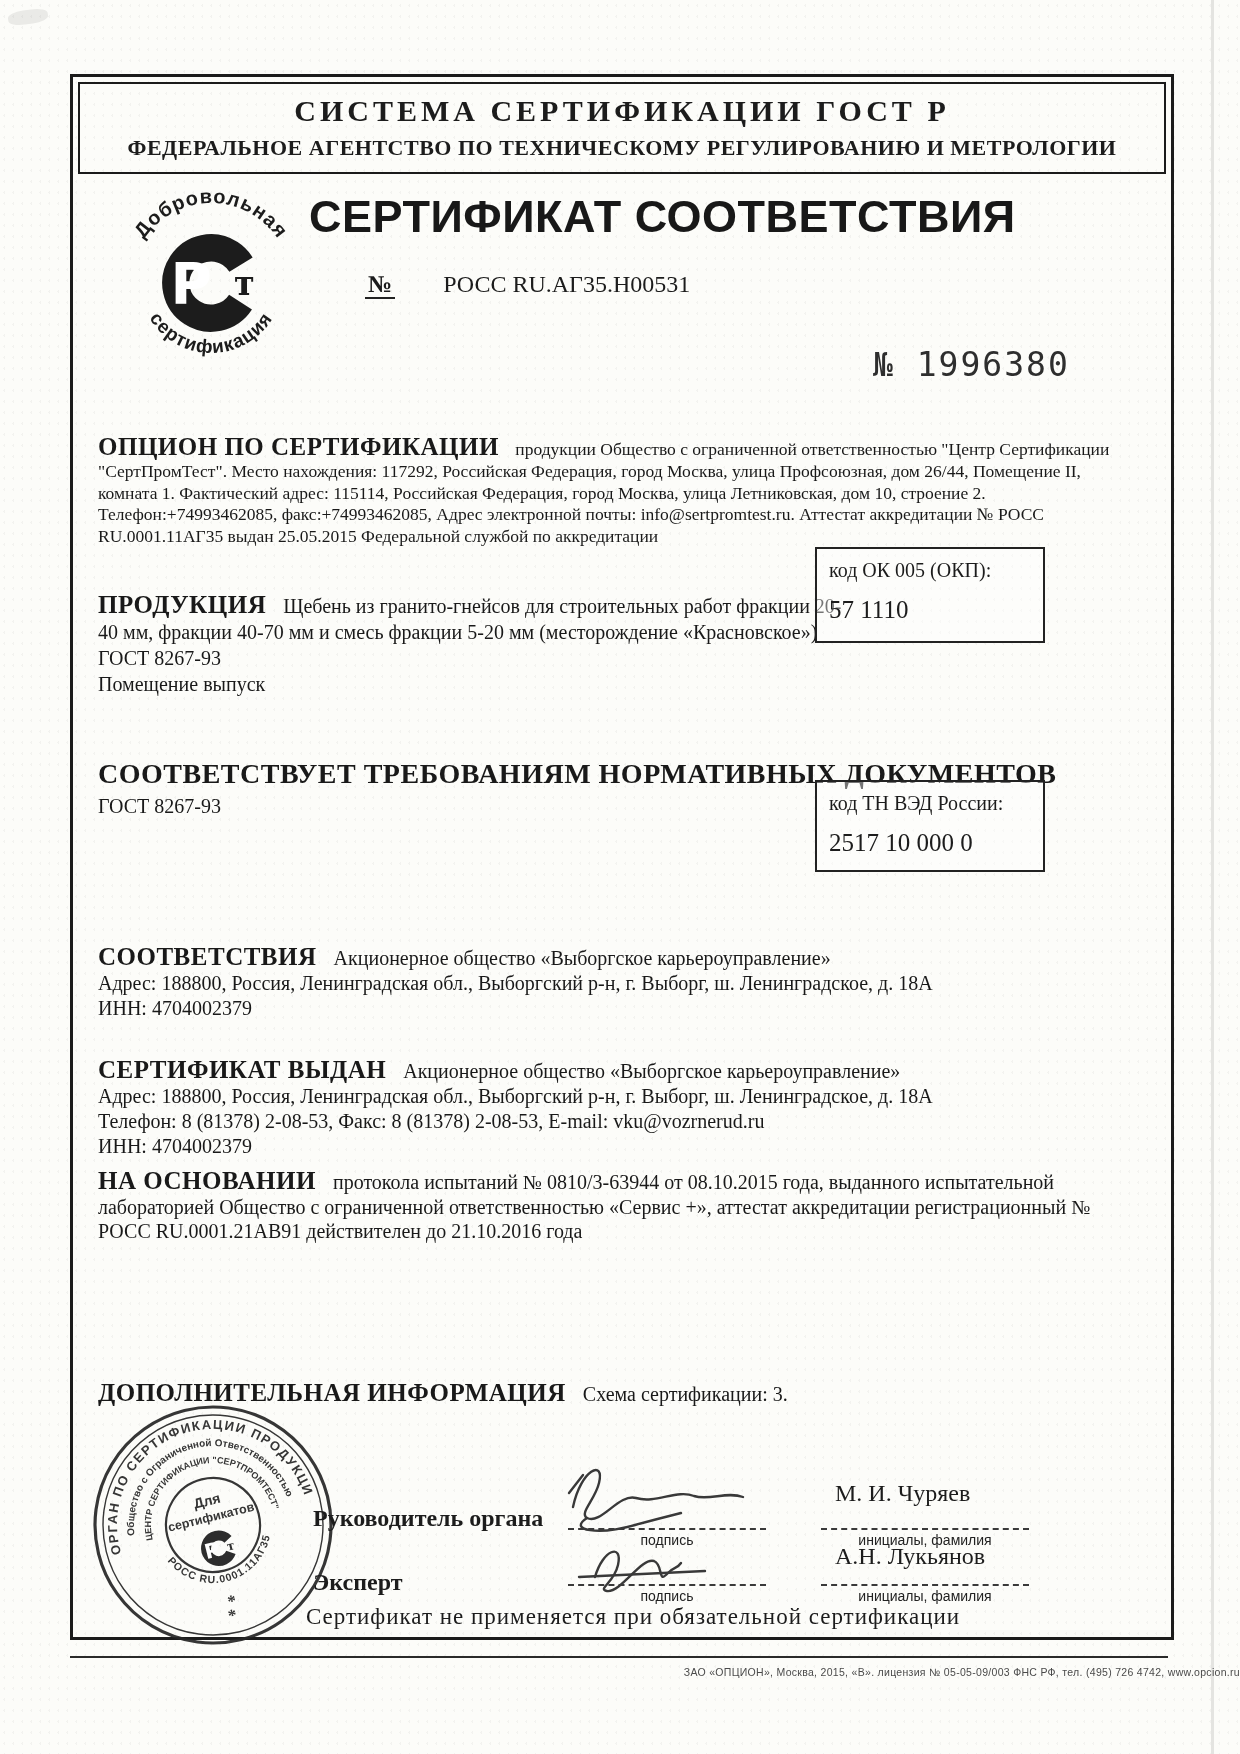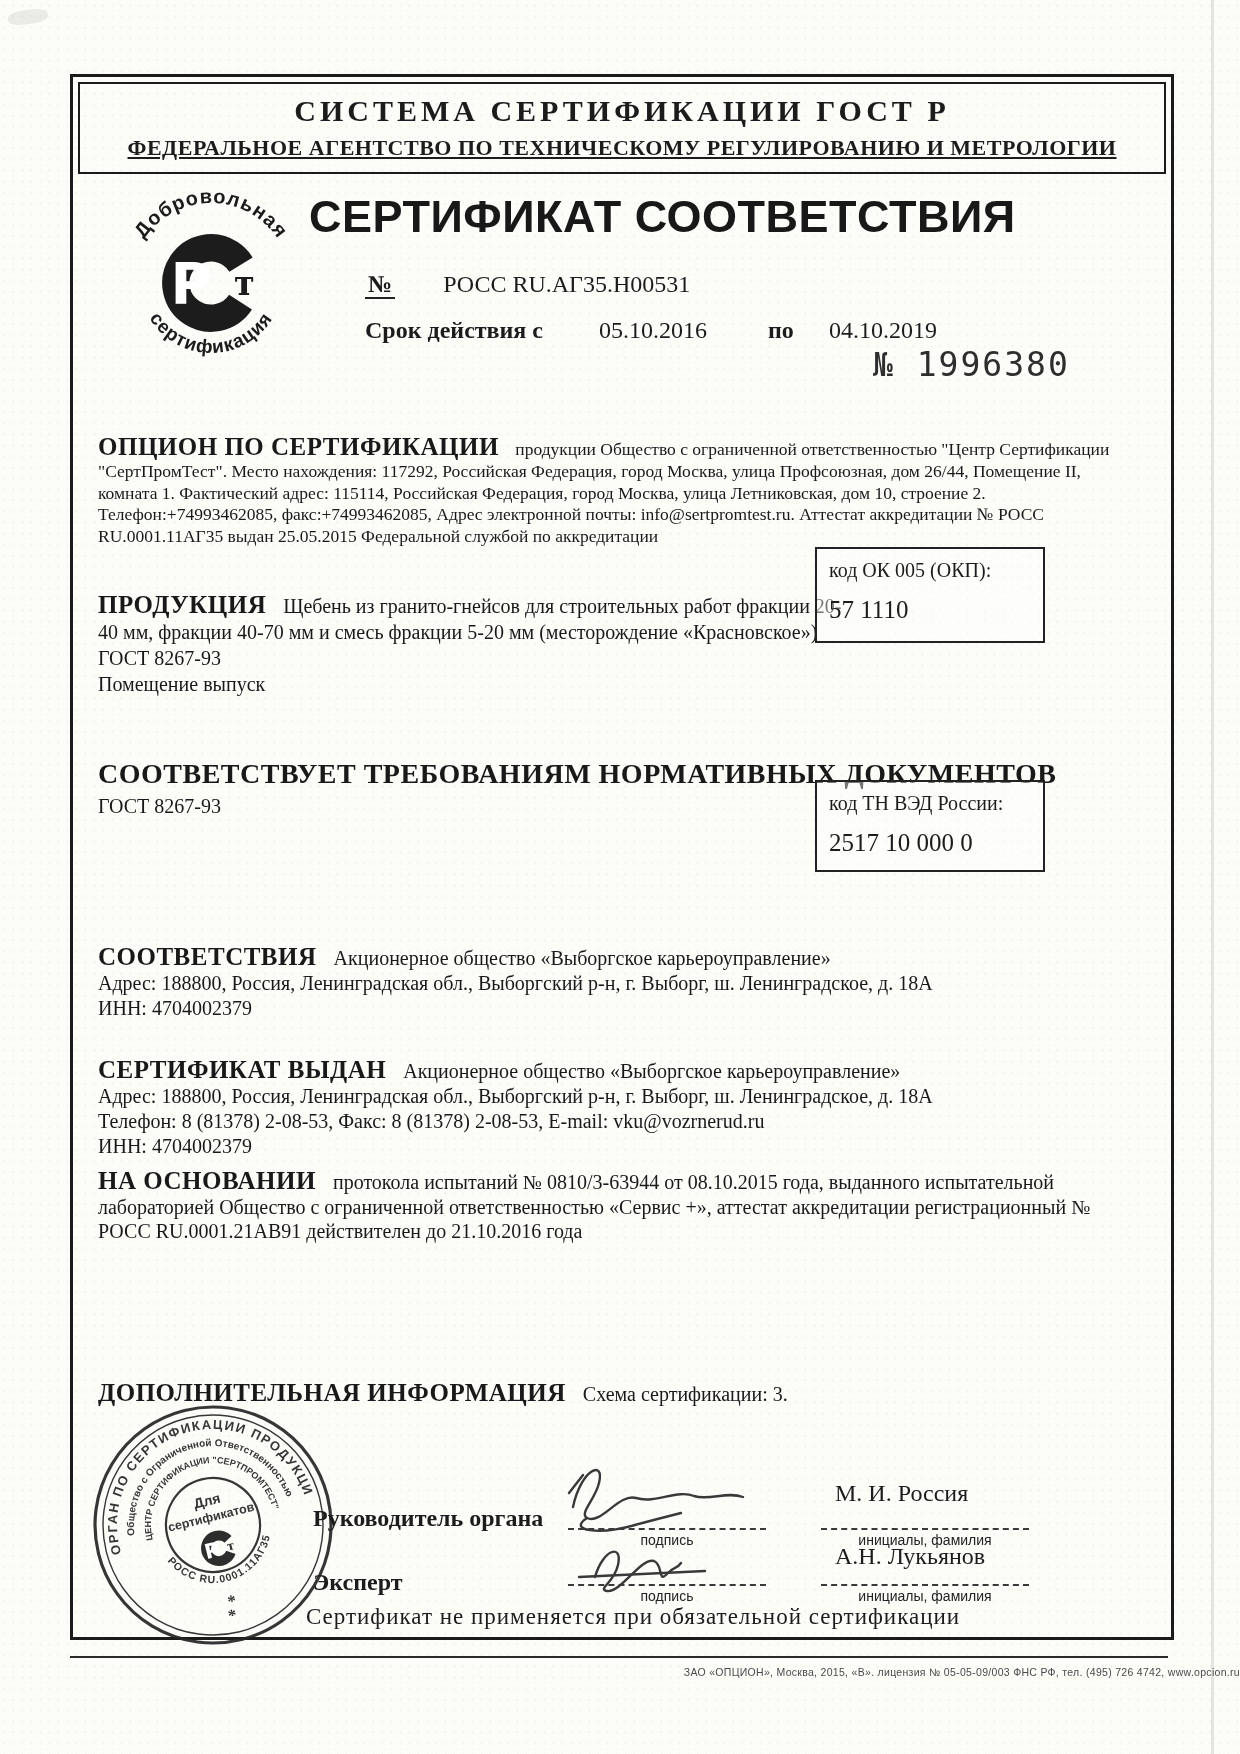--- a/index.html
+++ b/index.html
@@ -11,21 +11,21 @@
     background-size:9px 11px;
     font-family:"Liberation Serif", serif;
   }
   .scan-edge{position:absolute;right:26px;top:0;width:3px;height:100%;background:rgba(20,20,20,0.10);}
   .scan-smudge{position:absolute;left:8px;top:10px;width:40px;height:14px;background:rgba(30,30,30,0.08);transform:rotate(-8deg);border-radius:40%;}
 
   .frame{position:absolute;left:70px;top:74px;width:1098px;height:1560px;border:3px solid #1b1b1b;overflow:visible;}
 
   .header-box{position:absolute;left:5px;top:5px;right:5px;height:88px;border:2px solid #1b1b1b;text-align:center;}
   .header-line1{margin-top:10px;font:700 30px "Liberation Serif", serif;letter-spacing:4px;}
-  .header-line2{margin-top:7px;font:700 22px "Liberation Serif", serif;letter-spacing:0.5px;text-decoration:underline;}
+  .header-line2{margin-top:7px;font:700 22px "Liberation Serif", serif;letter-spacing:0.5px;}
 
   .rst-logo{position:absolute;left:26px;top:110px;}
   .doc-title{position:absolute;left:236px;top:114px;font:800 45px "Liberation Sans", sans-serif;letter-spacing:0.5px;color:#181818;}
 
   .cert-no-row{position:absolute;left:292px;top:194px;font:400 24px "Liberation Serif", serif;}
   .no-label{font-weight:700;border-bottom:2px solid #222;padding:0 3px;}
   .no-value{margin-left:42px;}
 
   .validity-row{position:absolute;left:292px;top:240px;font:400 24px "Liberation Serif", serif;white-space:nowrap;}
   .v-label{display:inline-block;width:228px;font-weight:700;}
@@ -111,26 +111,20 @@
       </text>
     </svg>
 
     <div class="doc-title">СЕРТИФИКАТ СООТВЕТСТВИЯ</div>
 
     <div class="cert-no-row">
       <span class="no-label">№</span>
       <span class="no-value">РОСС RU.АГ35.Н00531</span>
     </div>
 
-    <div class="validity-row">
-      <span class="v-label">Срок действия с</span>
-      <span class="v-from">05.10.2016</span>
-      <span class="v-to-label">по</span>
-      <span class="v-to">04.10.2019</span>
-    </div>
 
     <div class="blank-no">№ 1996380</div>
 
     <div class="sec sec-org">
       <p>
         <span class="sec-h">ОПЦИОН ПО СЕРТИФИКАЦИИ</span>
         <span>продукции Общество с ограниченной ответственностью "Центр Сертификации "СертПромТест". Место нахождения: 117292, Российская Федерация, город Москва, улица Профсоюзная, дом 26/44, Помещение II, комната 1. Фактический адрес: 115114, Российская Федерация, город Москва, улица Летниковская, дом 10, строение 2. Телефон:+74993462085, факс:+74993462085, Адрес электронной почты: info@sertpromtest.ru. Аттестат аккредитации № РОСС RU.0001.11АГ35 выдан 25.05.2015 Федеральной службой по аккредитации</span>
       </p>
     </div>
 
@@ -225,21 +219,21 @@
     <div class="sig-role role-1">Руководитель органа</div>
     <svg class="sig-img1" width="235" height="80" viewBox="0 0 235 80">
       <g fill="none" stroke="#1f1f1f" stroke-width="2.4" stroke-linecap="round" opacity="0.88">
         <path d="M34,54 C42,16 66,6 60,30 C56,47 40,60 48,65 C62,72 80,40 97,45 C117,51 138,36 155,43 C170,48 188,38 204,44"></path>
         <path d="M48,65 C28,78 60,82 96,72 C118,66 134,62 142,60"></path>
         <path d="M30,40 L44,22"></path>
       </g>
     </svg>
     <div class="sig-line line-s1"></div>
     <div class="sig-caption cap-s1">подпись</div>
-    <div class="sig-name name-1">М. И. Россия</div>
+    <div class="sig-name name-1">М. И. Чуряев</div>
     <div class="sig-line line-n1"></div>
     <div class="sig-caption cap-n1">инициалы, фамилия</div>
 
     <div class="sig-role role-2">Эксперт</div>
     <svg class="sig-img2" width="155" height="60" viewBox="0 0 155 60">
       <g fill="none" stroke="#1f1f1f" stroke-width="2.4" stroke-linecap="round" opacity="0.88">
         <path d="M30,44 C38,16 58,10 53,32 C49,50 32,56 42,58 C56,60 76,24 89,28 C99,32 92,52 103,40 C108,34 112,36 116,30"></path>
         <path d="M14,44 L140,38"></path>
       </g>
     </svg>

